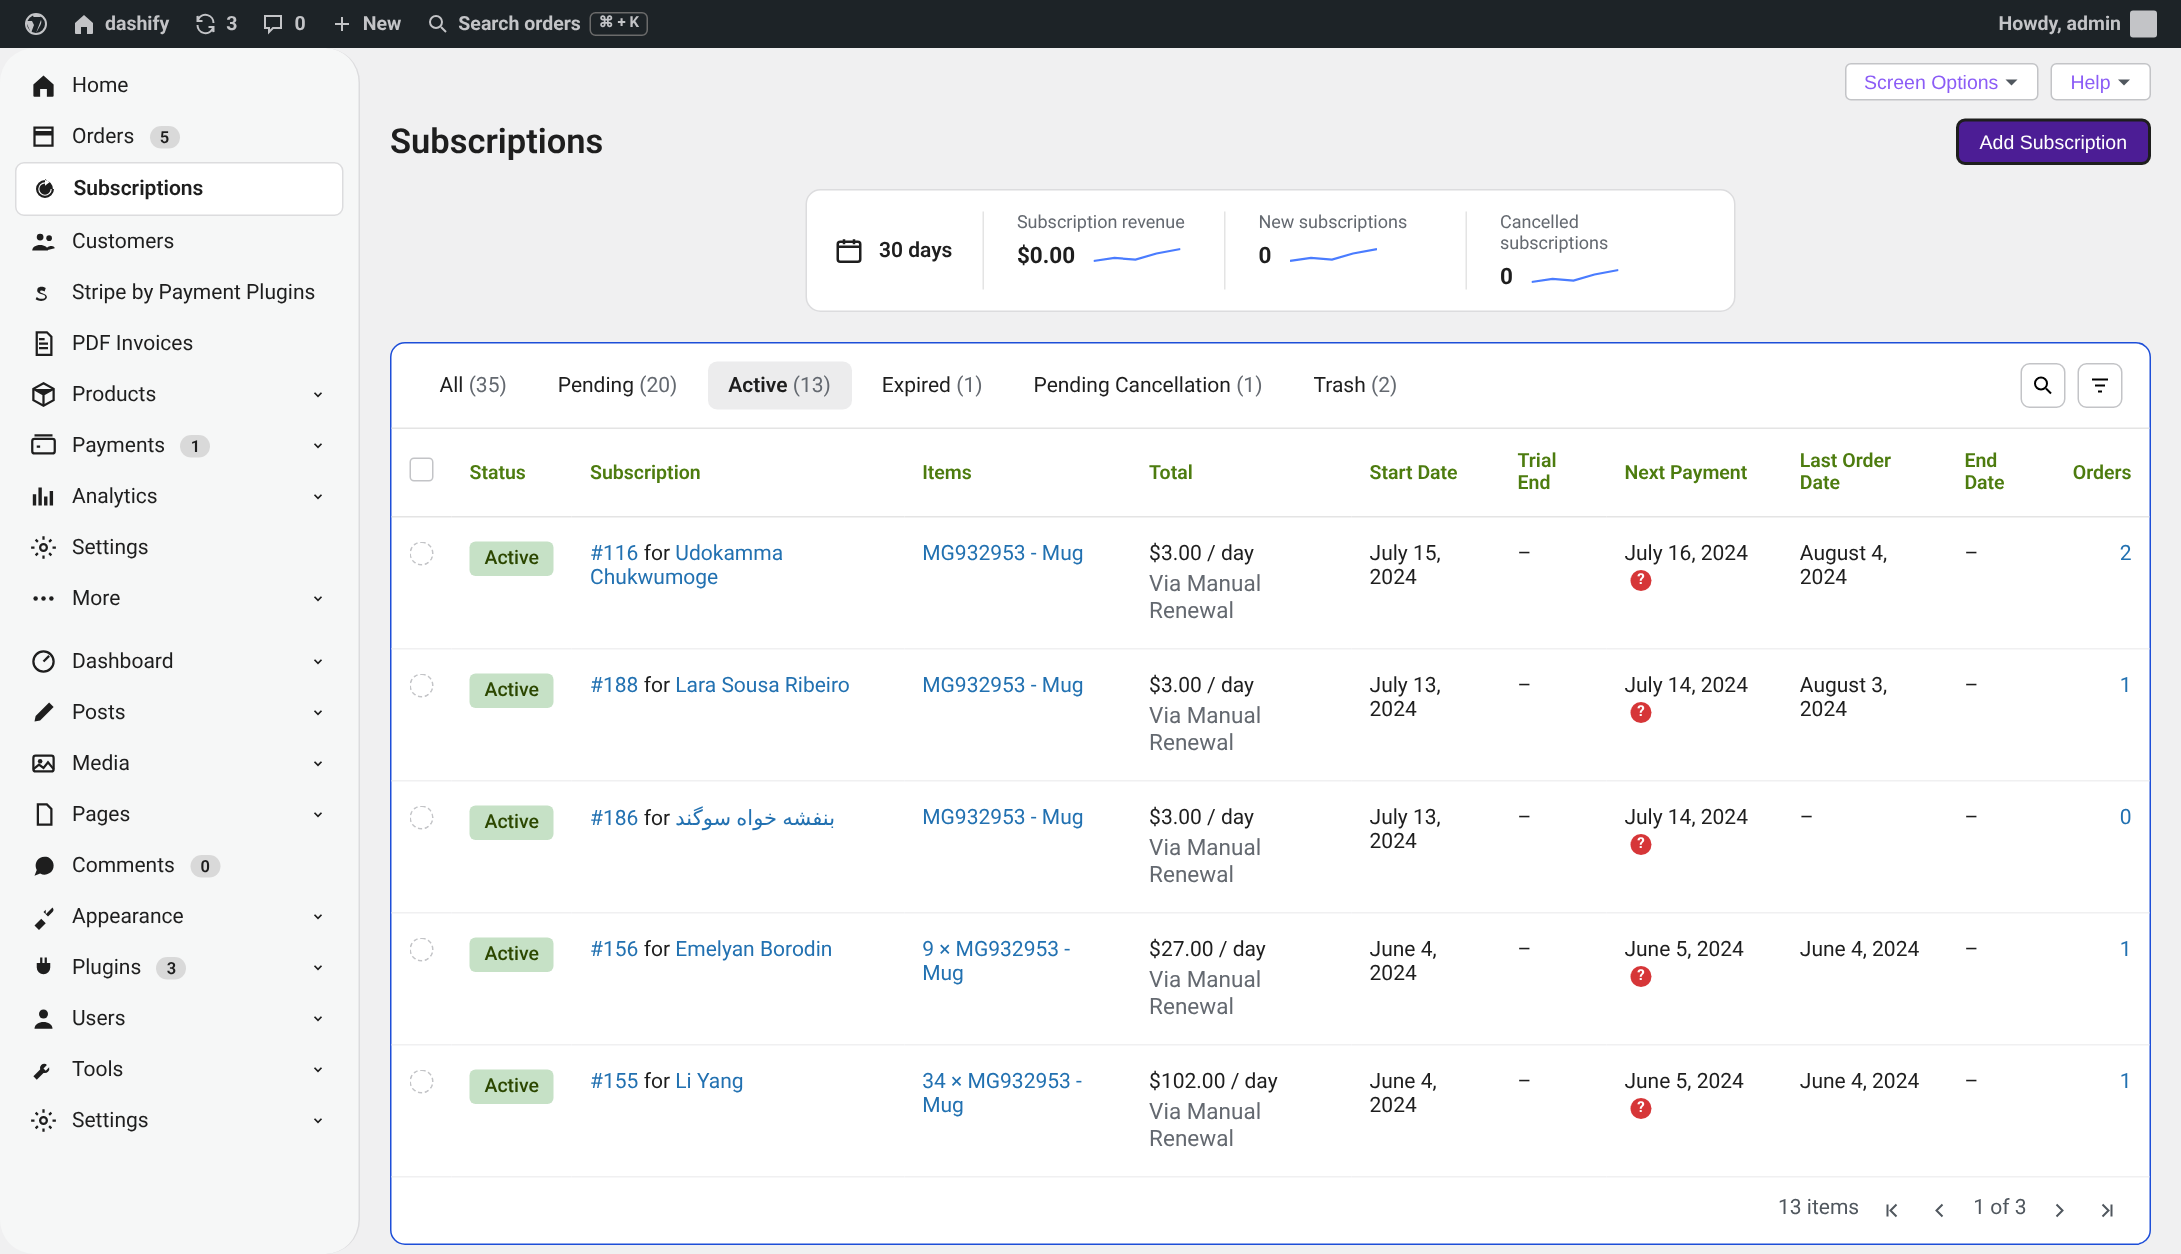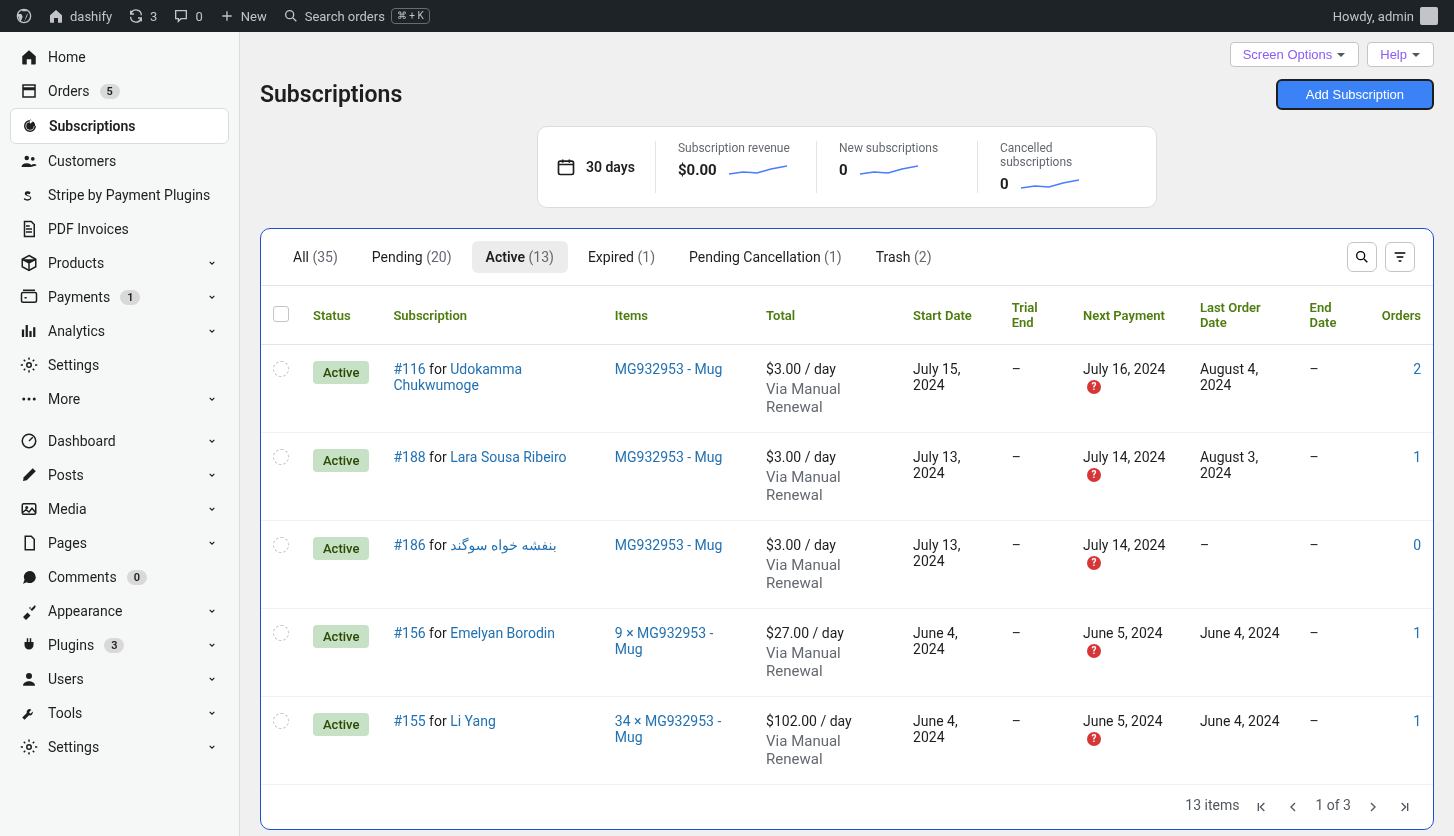--- a/index.html
+++ b/index.html
@@ -1,48 +1,48 @@
 <!DOCTYPE html>
 <html><head>
 <meta charset="utf-8">
 <style>
   * { box-sizing: border-box; margin: 0; padding: 0; }
   body { font-family: -apple-system, BlinkMacSystemFont, "Segoe UI", Roboto, sans-serif; font-size: 13px; color: #1e1e1e; background: #f0f0f1; width: 1454px; height: 836px; overflow: hidden; }
   a { text-decoration: none; }
 
   
-  .adminbar { height: 32px; background: #1d2327; color: #c3c4c7; display: flex; align-items: center; padding: 0 8px; font-size: 13px; }
+  .adminbar { height: 32px; background: #1d2327; color: #c3c4c7; display: flex; align-items: center; padding: 0 8px; font-size: 13px; font-weight: bold; }
   .adminbar .ab-item { display: flex; align-items: center; gap: 6px; padding: 0 8px; height: 32px; cursor: pointer; color: #c3c4c7; }
   .ab-icon { width: 16px; height: 16px; fill: currentColor; display: inline-flex; align-items: center; justify-content: center; }
   .adminbar .right { margin-left: auto; display: flex; align-items: center; }
   .kbd { border: 1px solid #6b6b6b; border-radius: 4px; padding: 0 5px; font-size: 10px; line-height: 14px; color: #c3c4c7; }
   .avatar-sq { width: 18px; height: 18px; background: #c3c4c7; border-radius: 2px; }
 
   
   .wrap { display: flex; height: calc(836px - 32px); }
-  .sidebar { width: 240px; background: #f6f7f7; color: #1e1e1e; height: 100%; overflow-y: auto; border-right: 1px solid #dcdcde; }
+  .sidebar { width: 240px; background: #f6f7f7; color: #1e1e1e; height: 100%; overflow-y: auto; border-right: 1px solid #dcdcde; border-radius: 23px; }
   .content { flex: 1; padding: 10px 20px 20px 20px; overflow-y: auto; }
 
   
   .menu-list { list-style: none; padding: 8px 10px; }
   .menu-item { display: flex; align-items: center; gap: 10px; padding: 8px 10px; font-size: 14px; cursor: pointer; border-radius: 6px; color: #1e1e1e; }
   .menu-item.current { background: #ffffff; border: 1px solid #dcdcde; font-weight: 600; }
   .menu-item .micon { width: 18px; height: 18px; fill: #1e1e1e; flex-shrink: 0; }
   .menu-item .chev { margin-left: auto; width: 14px; height: 14px; fill: #646970; }
   .menu-badge { background: #d9d9d9; color: #1e1e1e; border-radius: 10px; padding: 1px 7px; font-size: 11px; font-weight: 600; }
   .menu-section { font-size: 11px; color: #787c82; padding: 14px 10px 6px 10px; }
 
   
   .topopts { display: flex; justify-content: flex-end; gap: 8px; margin-bottom: 12px; }
   .opt-btn { background: #fff; border: 1px solid #c3c4c7; border-radius: 4px; padding: 4px 12px; font-size: 13px; color: #8b5cf6; cursor: pointer; display: flex; align-items: center; gap: 4px; }
 
   
   .page-head { display: flex; align-items: center; justify-content: space-between; margin-bottom: 16px; }
   .page-title { font-size: 23px; font-weight: 600; }
-  .add-btn { background: #3b82f6; color: #fff; border: 2px solid #1e1e1e; border-radius: 6px; padding: 6px 28px; font-size: 13px; cursor: pointer; font-weight: 500; }
+  .add-btn { background: #4c1d95; color: #fff; border: 2px solid #1e1e1e; border-radius: 6px; padding: 6px 14px; font-size: 13px; cursor: pointer; font-weight: 500; }
 
   
   .stats-card { background: #fff; border: 1px solid #dcdcde; border-radius: 10px; padding: 14px 18px; display: flex; align-items: center; gap: 0; width: 620px; margin: 0 auto 20px; }
   .date-cell { display: flex; align-items: center; gap: 10px; padding-right: 20px; }
   .date-cell .cal-icon { width: 20px; height: 20px; fill: #1e1e1e; }
   .date-cell span { font-weight: 600; font-size: 14px; }
   .stat { border-left: 1px solid #e4e4e4; padding: 0 22px; flex: 1; }
   .stat-label { font-size: 12px; color: #646970; margin-bottom: 6px; }
   .stat-row { display: flex; align-items: center; gap: 12px; }
   .stat-value { font-size: 15px; font-weight: 700; }

